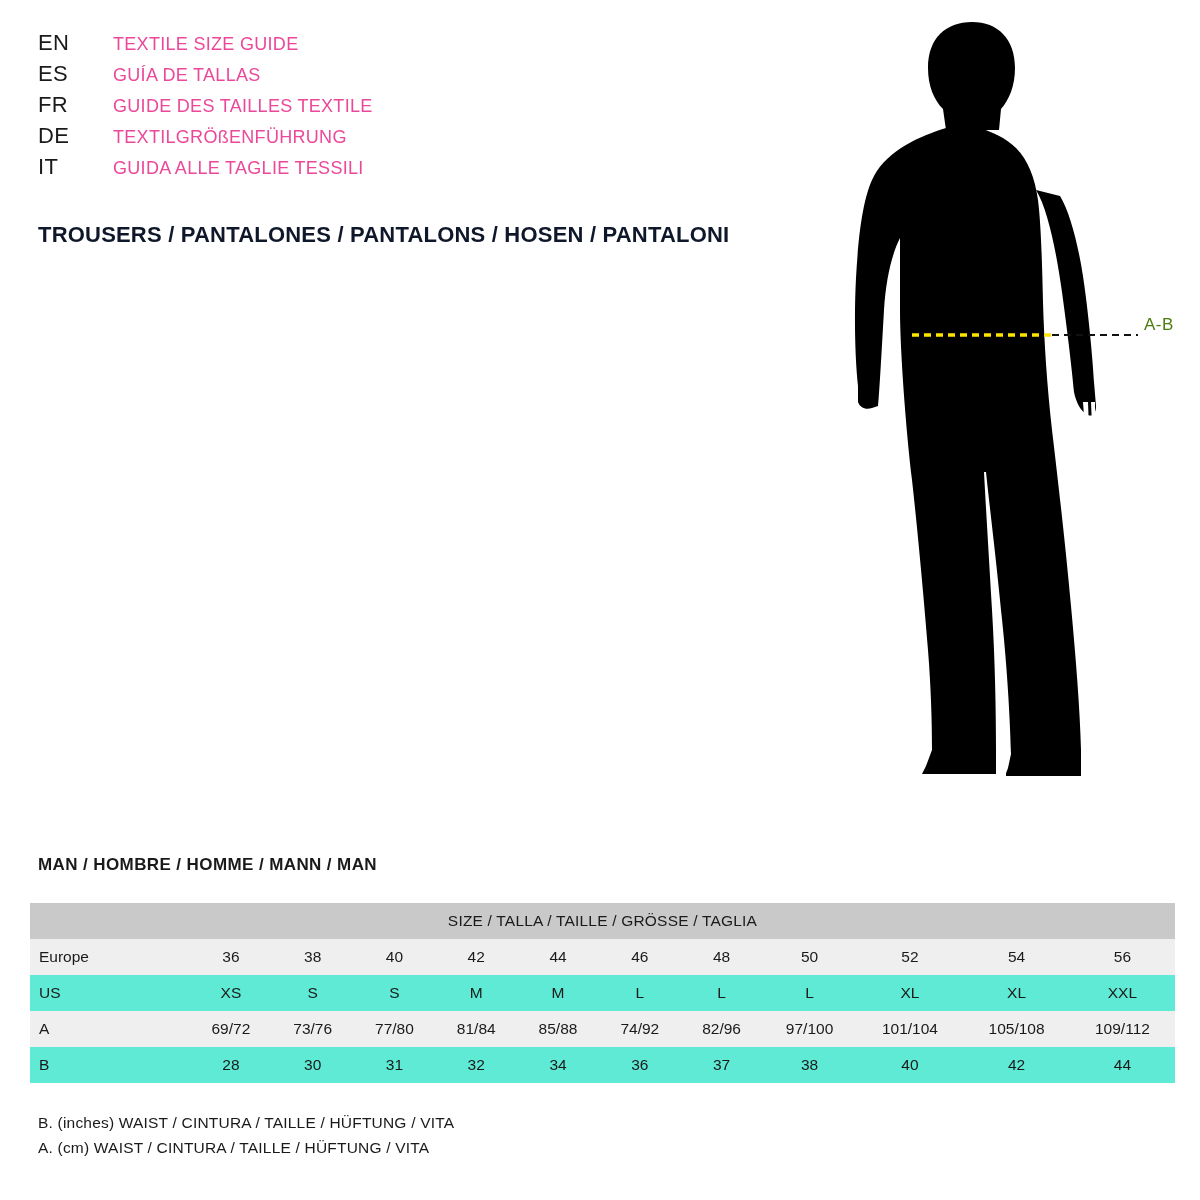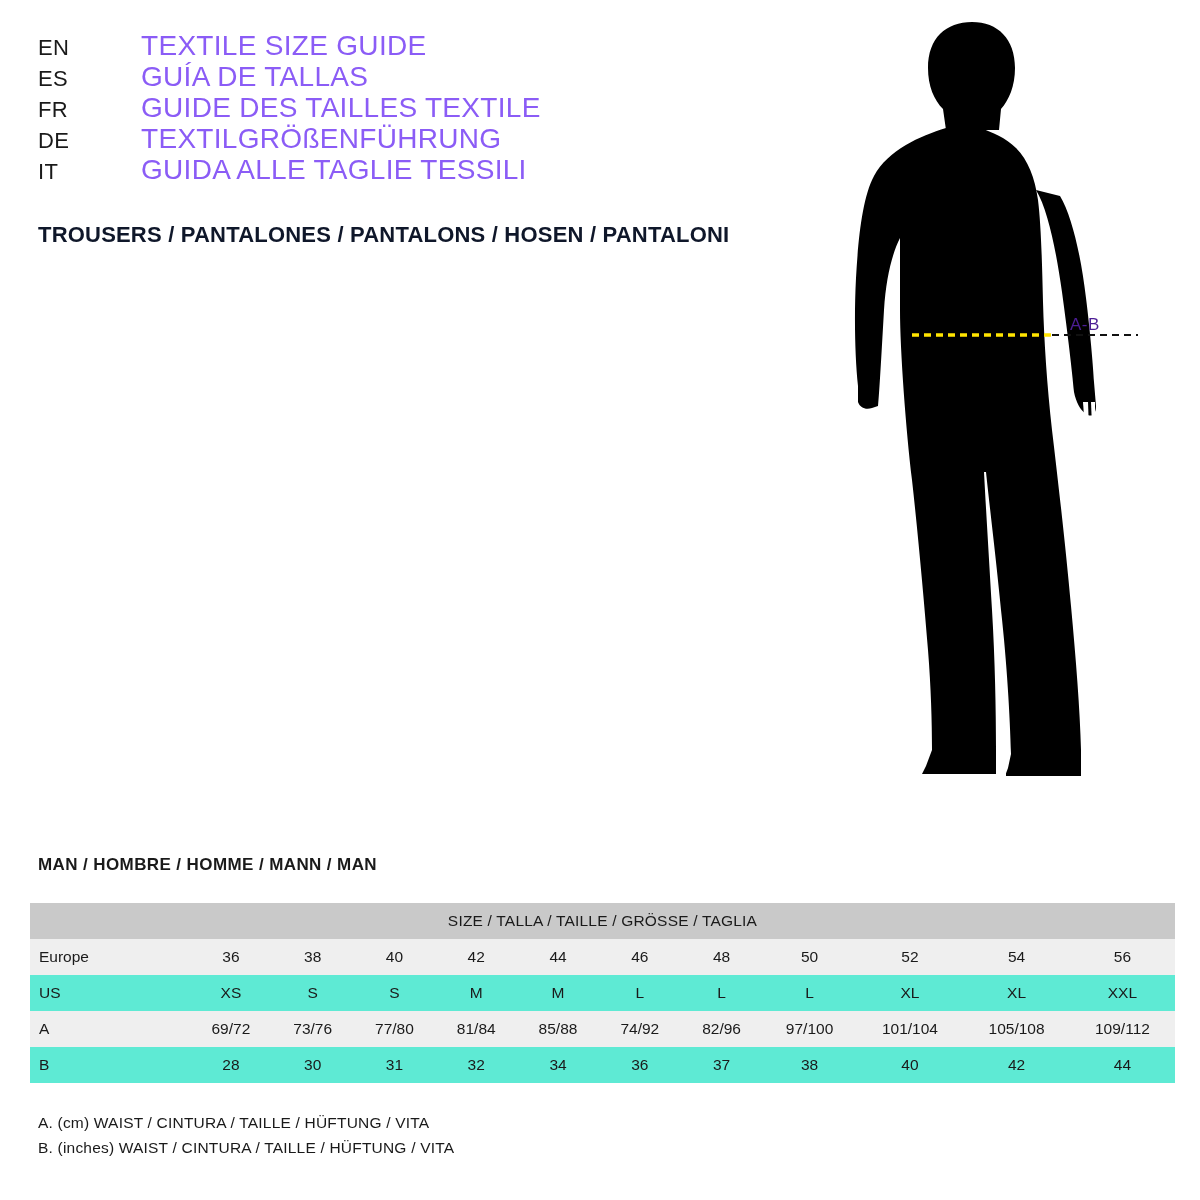--- a/index.html
+++ b/index.html
@@ -29,24 +29,23 @@
     align-items: baseline;
     height: 31px;
   }
   .lang-code {
     width: 75px;
     font-size: 22px;
     letter-spacing: 0.3px;
     color: #1a1a1a;
   }
   .lang-text {
-    font-size: 28px;
+    font-size: 18px;
     letter-spacing: 0.3px;
-    color: #8b5cf6;
-    margin-left: 28px;
+    color: #ec4899;
   }
   .garment-title {
     position: absolute;
     left: 38px;
     top: 222px;
     font-size: 22px;
     font-weight: bold;
     letter-spacing: 0.2px;
     color: #0f172a;
   }
@@ -56,24 +55,24 @@
     position: absolute;
     left: 800px;
     top: 10px;
     width: 400px;
     height: 800px;
   }
   .figure-svg { display: block; }
 
   .ab-label {
     position: absolute;
-    left: 1070px;
+    left: 1144px;
     top: 315px;
     font-size: 17px;
-    color: #4c1d95;
+    color: #4d7c0f;
     letter-spacing: 0.5px;
   }
 
   
   .section-label {
     position: absolute;
     left: 38px;
     top: 855px;
     font-size: 17px;
     font-weight: bold;
@@ -273,15 +272,15 @@
       <td>37</td>
       <td>38</td>
       <td>40</td>
       <td>42</td>
       <td>44</td>
     </tr>
   </tbody>
 </table>
 
 <div class="footnotes">
+  <div>B. (inches) WAIST / CINTURA / TAILLE / HÜFTUNG / VITA</div>
   <div>A. (cm) WAIST / CINTURA / TAILLE / HÜFTUNG / VITA</div>
-  <div>B. (inches) WAIST / CINTURA / TAILLE / HÜFTUNG / VITA</div>
 </div>
 
 </body></html>

